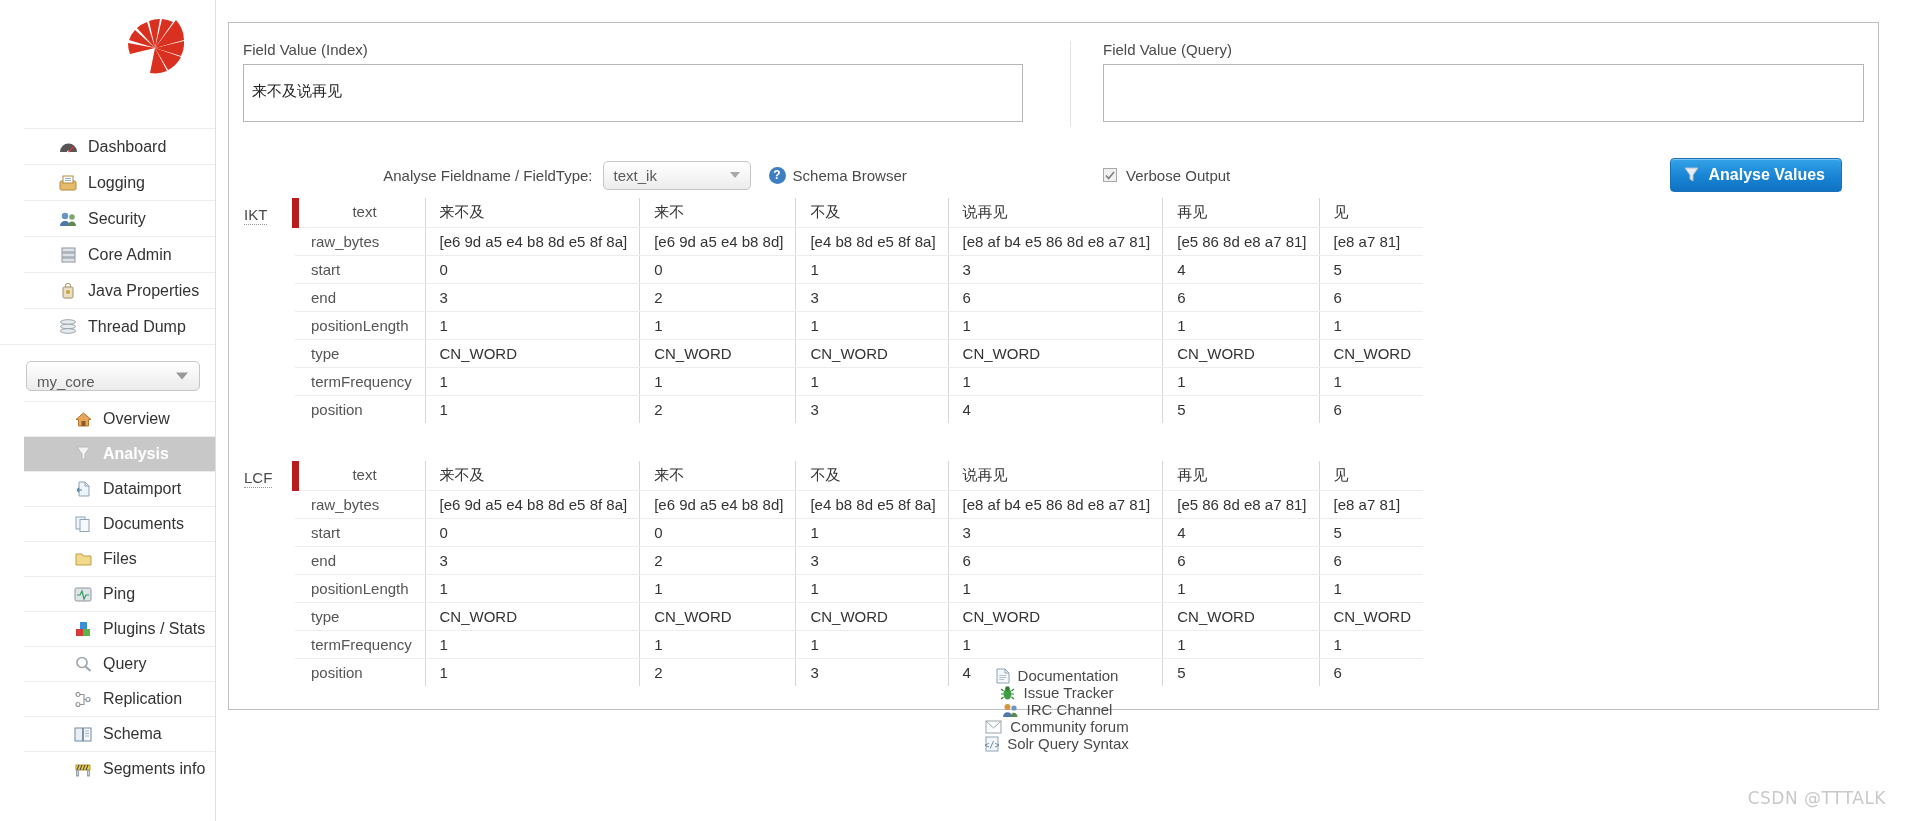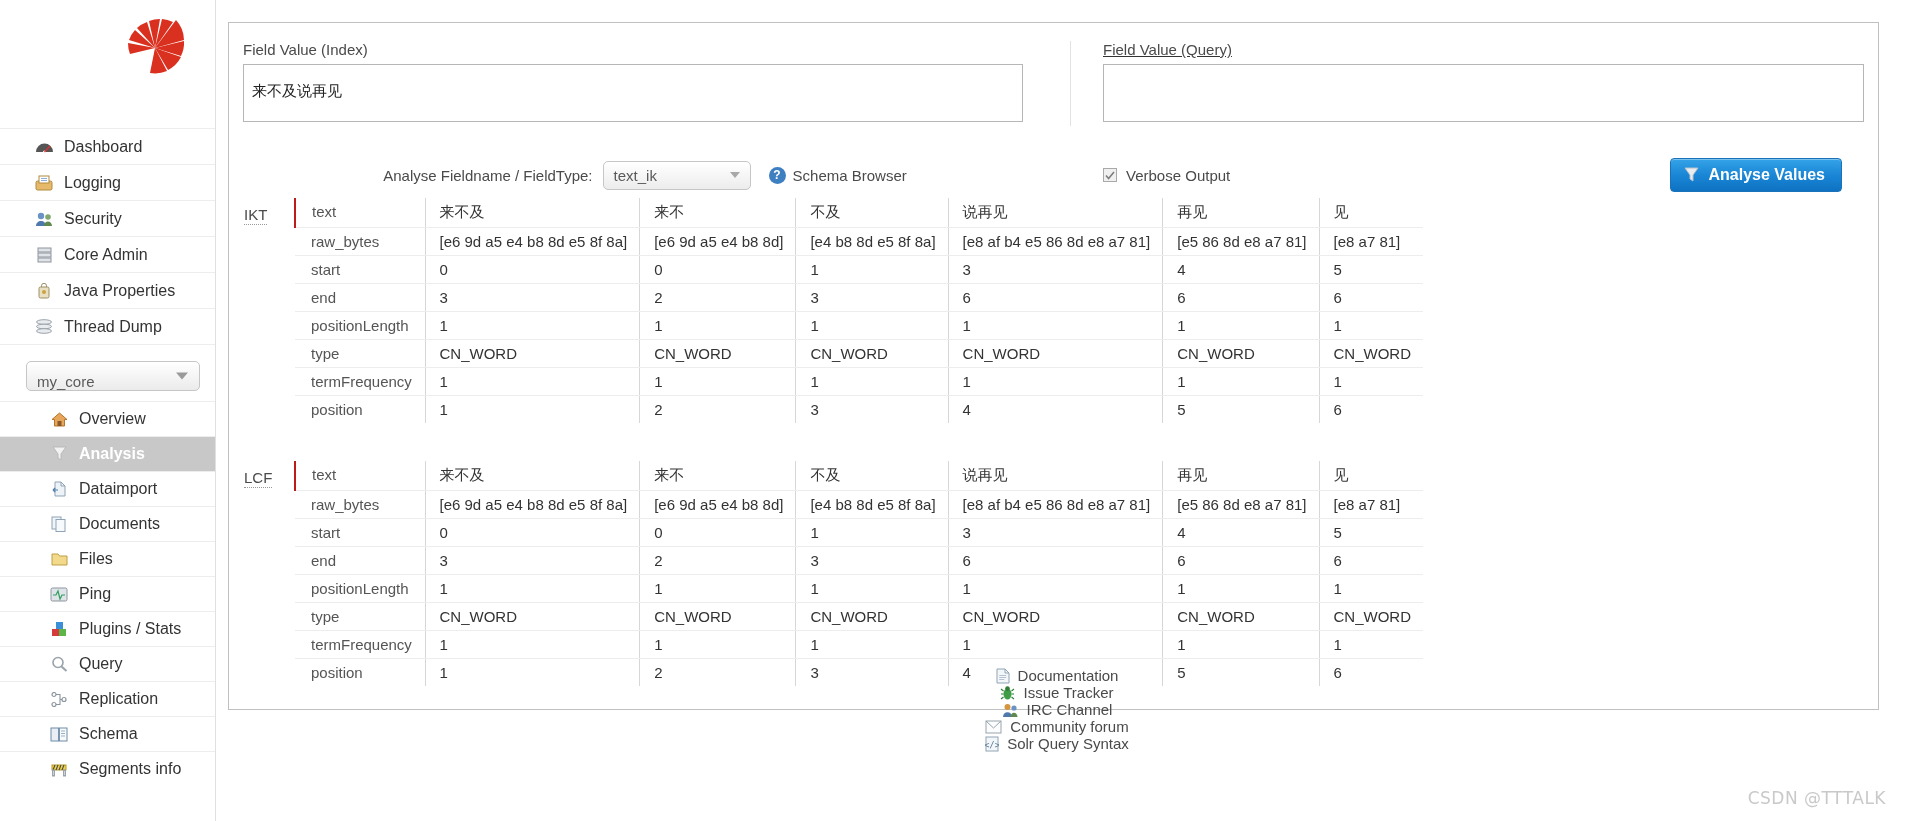--- a/index.html
+++ b/index.html
@@ -27,20 +27,21 @@
   }
   .logo-burst { position: absolute; left: 106px; top: 2px; }
 
   .nav-list { list-style: none; margin: 0; padding: 0; }
   .nav-item {
     display: flex; align-items: center;
     height: 36px; padding-left: 33px;
     border-top: 1px solid #ededed;
     font-size: 16px; color: #333; cursor: pointer;
     white-space: nowrap;
+    margin-left: 24px;
   }
   .nav-item:first-child { border-top: 1px solid #ededed; }
   .nav-item .nav-icon {
     width: 22px; height: 18px; margin-right: 9px;
     display: inline-flex; align-items: center; justify-content: center;
     flex: none;
   }
   .nav-sep { height: 1px; background: #ededed; margin: 0; }
 
   #core-select-wrap { padding: 16px 0 4px 26px; }
@@ -74,21 +75,21 @@
     background: #fff;
     width: 1651px;
     min-height: 688px;
     padding: 18px 0 0 0;
     position: relative;
   }
 
   
   .form-row { display: flex; padding: 0 14px 0 14px; }
   .form-col-left { width: 828px; padding-right: 24px; border-right: 1px solid #e2e2e2; }
-  .form-col-right { flex: 1; padding-left: 32px; text-decoration: underline; }
+  .form-col-right { flex: 1; padding-left: 32px; }
   .field-label { font-size: 15px; color: #4a4a4a; margin-bottom: 6px; }
   .field-box {
     width: 100%; height: 58px;
     border: 1px solid #b6b6b6; background: #fff;
     font-size: 15px; color: #222; padding: 16px 8px;
     font-family: "Liberation Sans", sans-serif;
     resize: none; outline: none; overflow: hidden;
     line-height: 1.35;
   }
   .field-box.idx { width: 780px; }
@@ -144,21 +145,21 @@
 
   
   .an-block { padding: 0 0 0 14px; }
   .an-table { border-collapse: collapse; table-layout: fixed; }
   .an-table td { vertical-align: top; }
   .an-name-cell { width: 52px; padding-top: 8px; }
   .an-name-inner {
     display: inline-block; font-size: 15px; color: #4a4a4a;
     border-bottom: 1px dotted #999; padding-bottom: 1px;
   }
-  .an-rows { border-left: 2px solid #b91c1c; }
+  .an-rows { border-left: 7px solid #b91c1c; text-align: center; }
   .row-key {
     font-size: 15px; color: #555; padding: 5px 10px 5px 16px;
     white-space: nowrap; width: 130px;
     border-bottom: 1px solid #ededed;
   }
   .tok-cell {
     font-size: 15px; color: #333; padding: 5px 12px 5px 14px;
     border-bottom: 1px solid #ededed;
     border-left: 1px solid #d7d7d7;
     white-space: nowrap;

